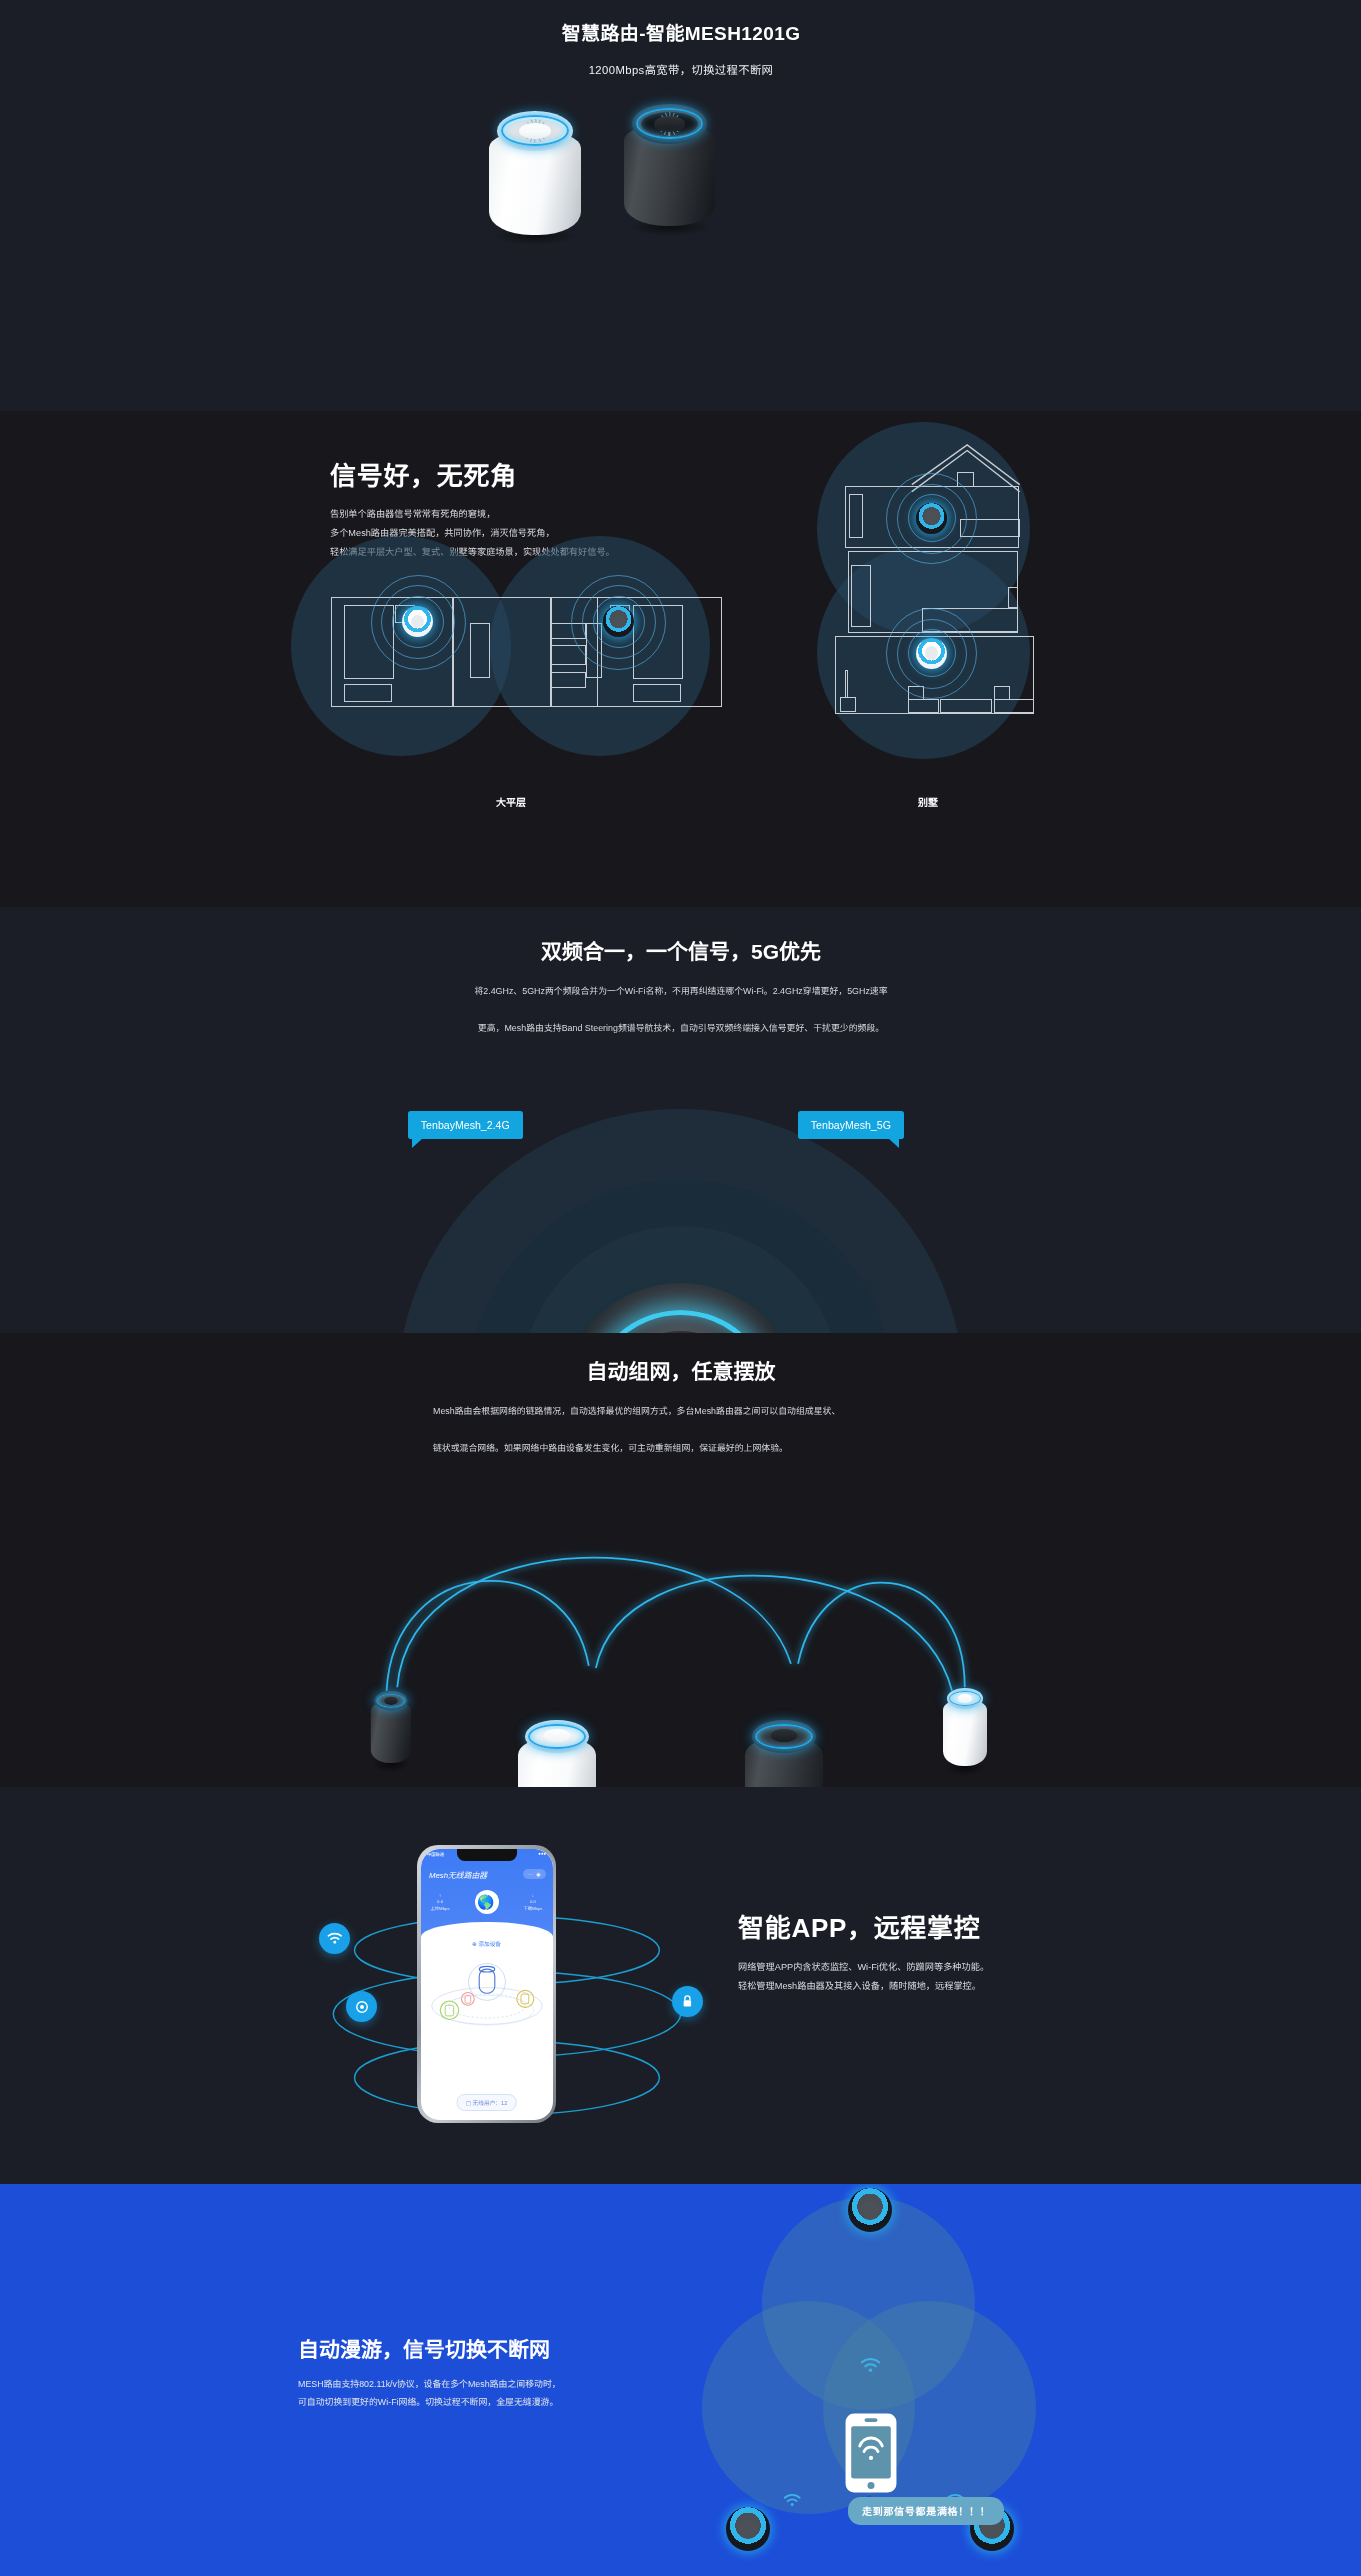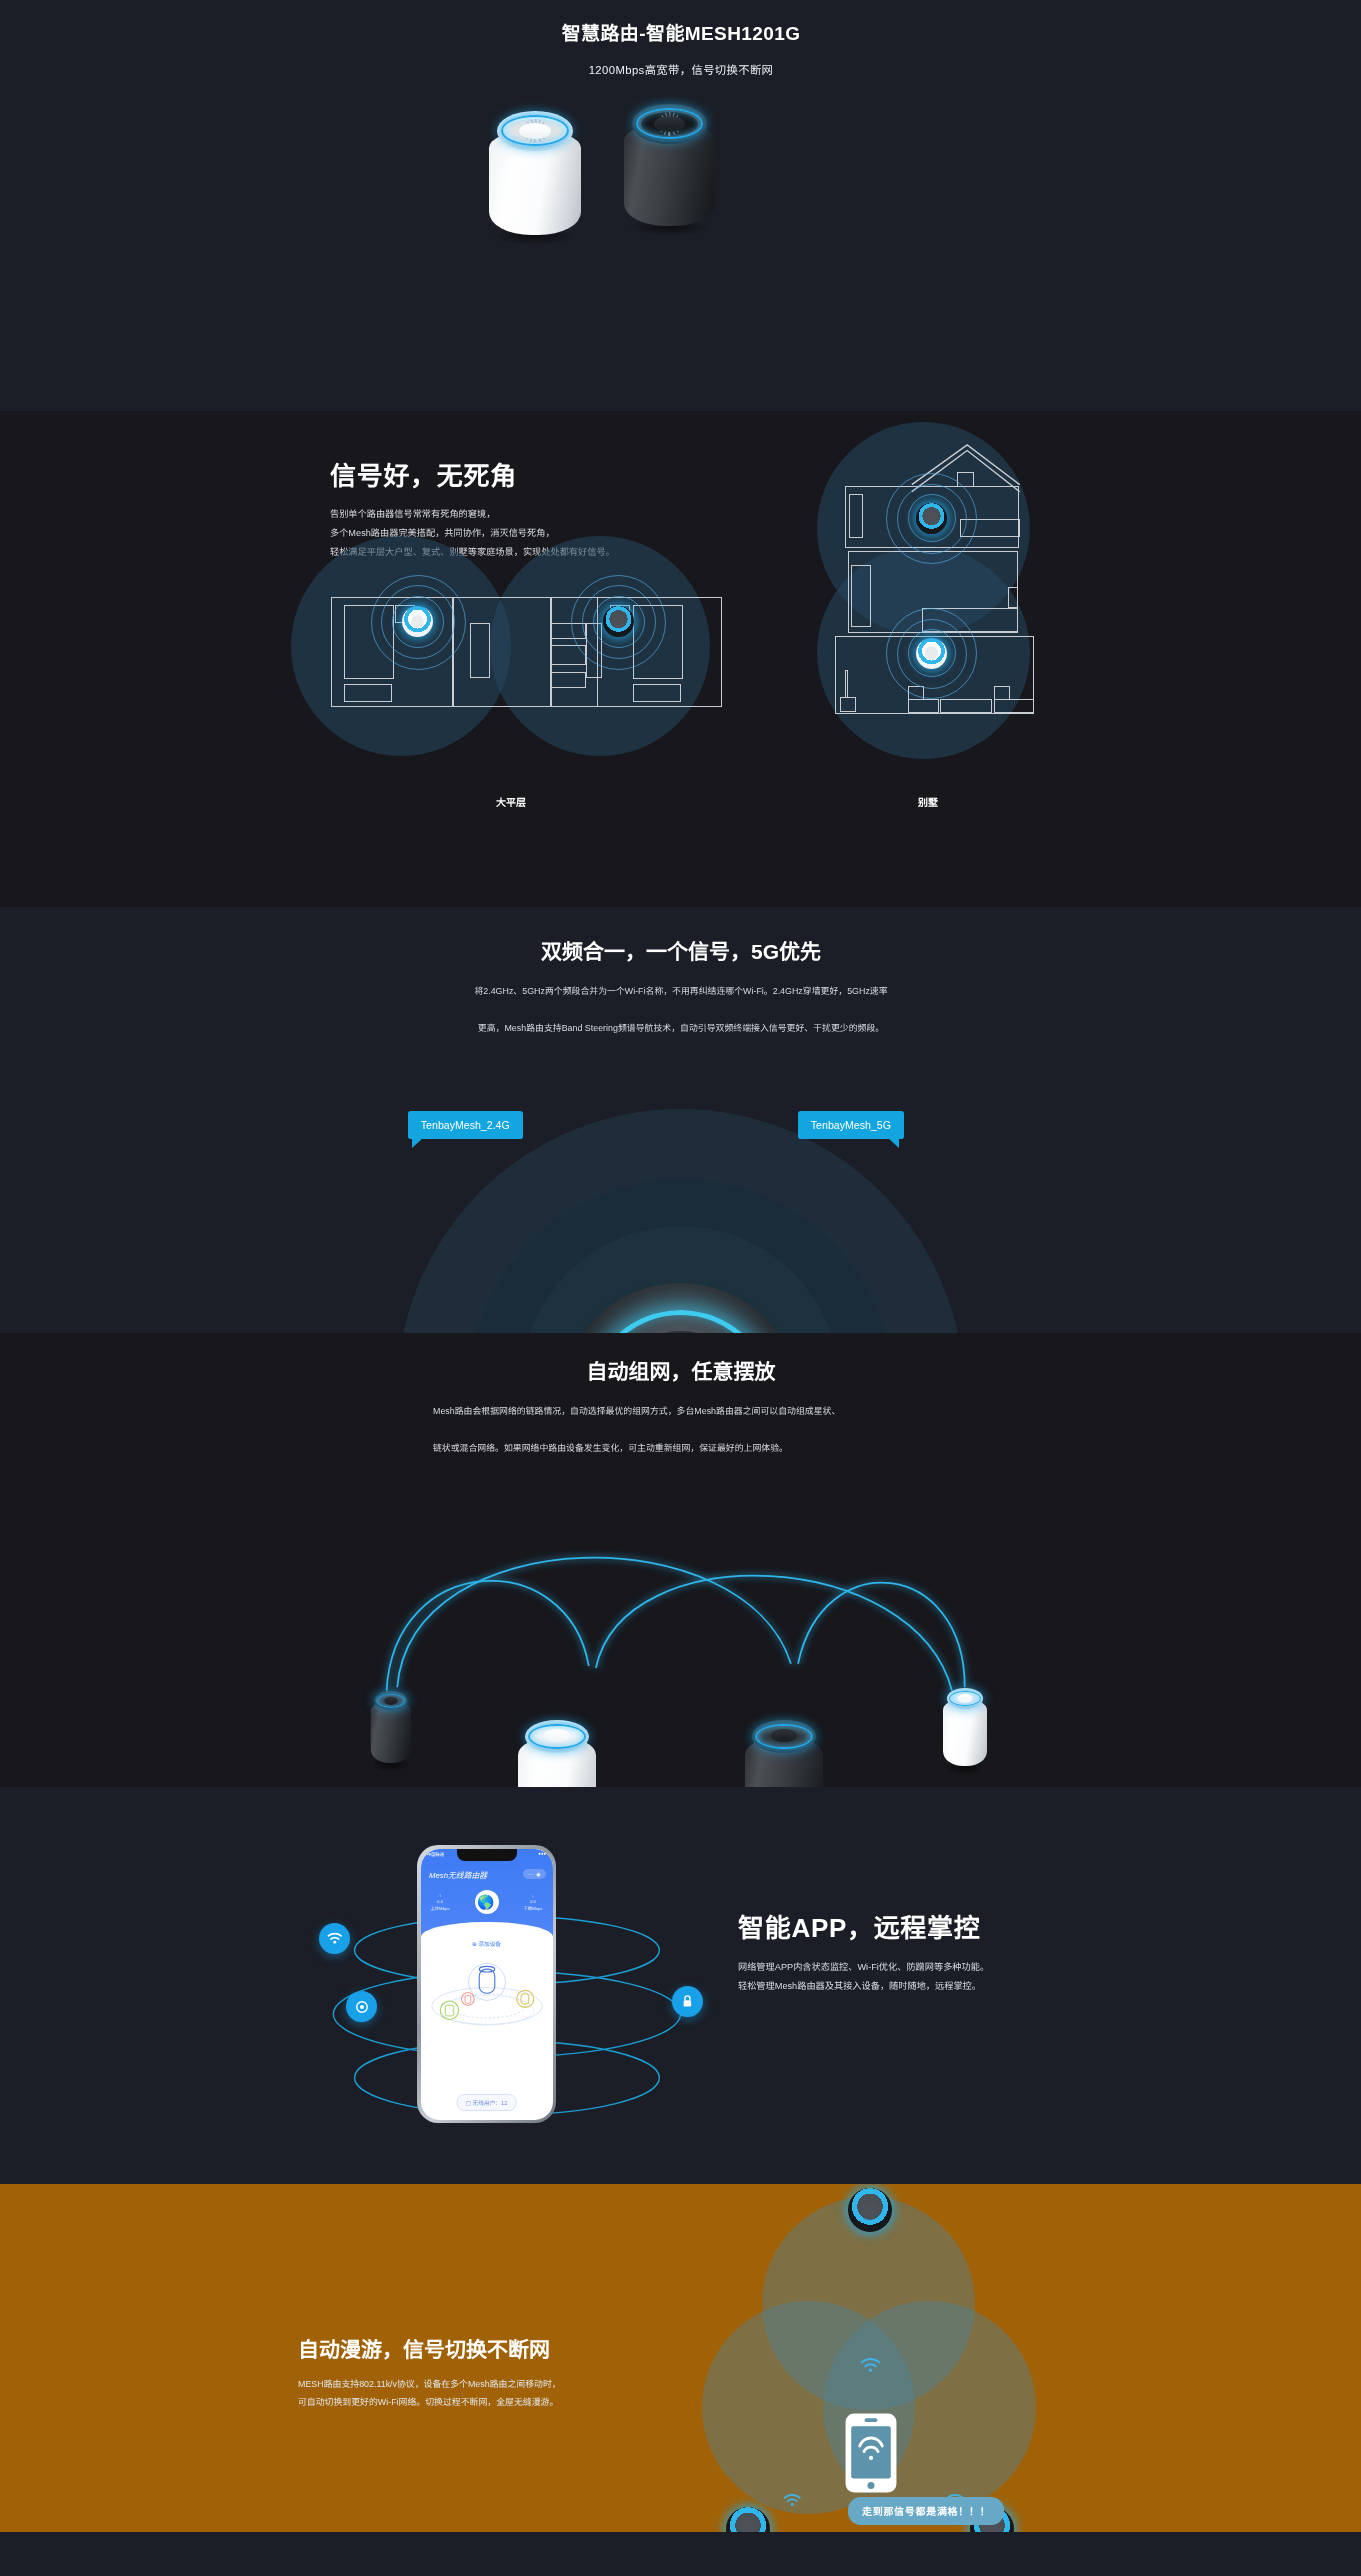--- a/index.html
+++ b/index.html
@@ -13,21 +13,21 @@
   }
   .page { width:1362px; position:relative; overflow:hidden; }
 
   
   .sec { position:relative; width:100%; overflow:hidden; }
   .sec-hero      { height:411px;  background:#1b1e26; }
   .sec-coverage  { height:496px;  background:#17171c; }
   .sec-dualband  { height:426px;  background:#1b1e26; }
   .sec-topology  { height:454px;  background:#17171c; }
   .sec-app       { height:397px;  background:#1b1e26; }
-  .sec-roaming   { height:348px;  background:#a16207; }
+  .sec-roaming   { height:392px;  background:#1d4ed8; }
 
   h2.h-title {
     font-size:26px; font-weight:700; letter-spacing:0.7px;
     color:#ffffff; line-height:1.2;
   }
   p.h-body { font-size:9.2px; line-height:2.05; color:#d9dde3; font-weight:400; }
 
   
   .hero-title {
     text-align:center; padding-top:18.4px;
@@ -194,21 +194,21 @@
   }
   .wifi-ico { position:absolute; }
 </style>
 </head>
 <body>
 
 <div class="page">
 
   <section class="sec sec-hero">
     <h1 class="hero-title">智慧路由-智能MESH1201G</h1>
-    <div class="hero-sub">1200Mbps高宽带，信号切换不断网</div>
+    <div class="hero-sub">1200Mbps高宽带，切换过程不断网</div>
 
     <div class="hero-stage">
 
       <div class="router3d white" style="left:489px; top:7px; width:92px; height:124px;">
         <div class="shadow"></div>
         <div class="body"></div>
         <div class="topring"></div>
         <div class="well">
           <div class="vents">
             <i style="transform:rotate(0deg) translateX(-0.7px)"></i>

